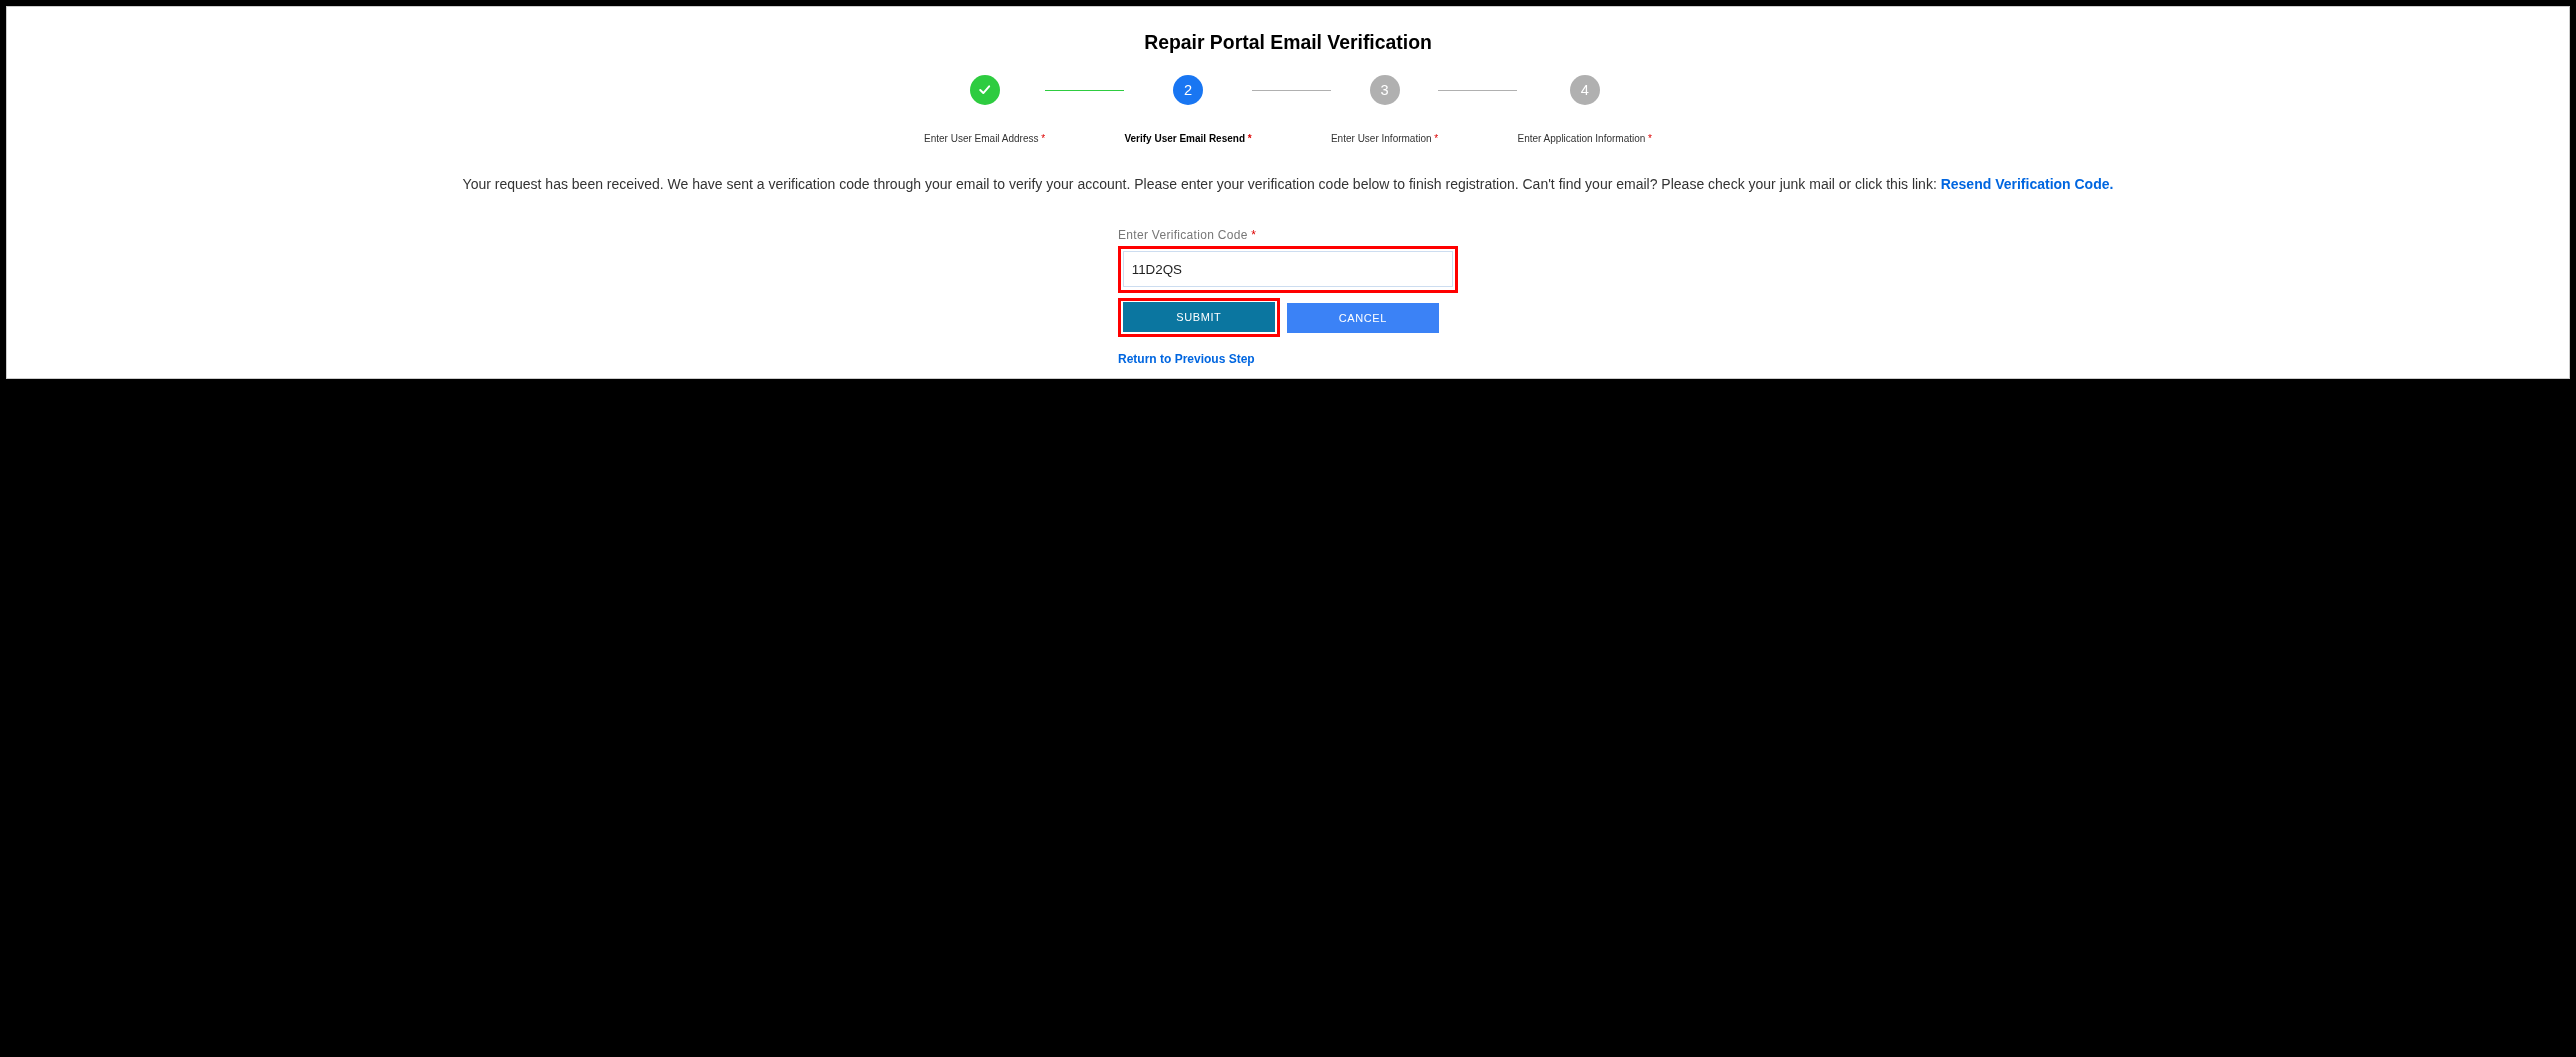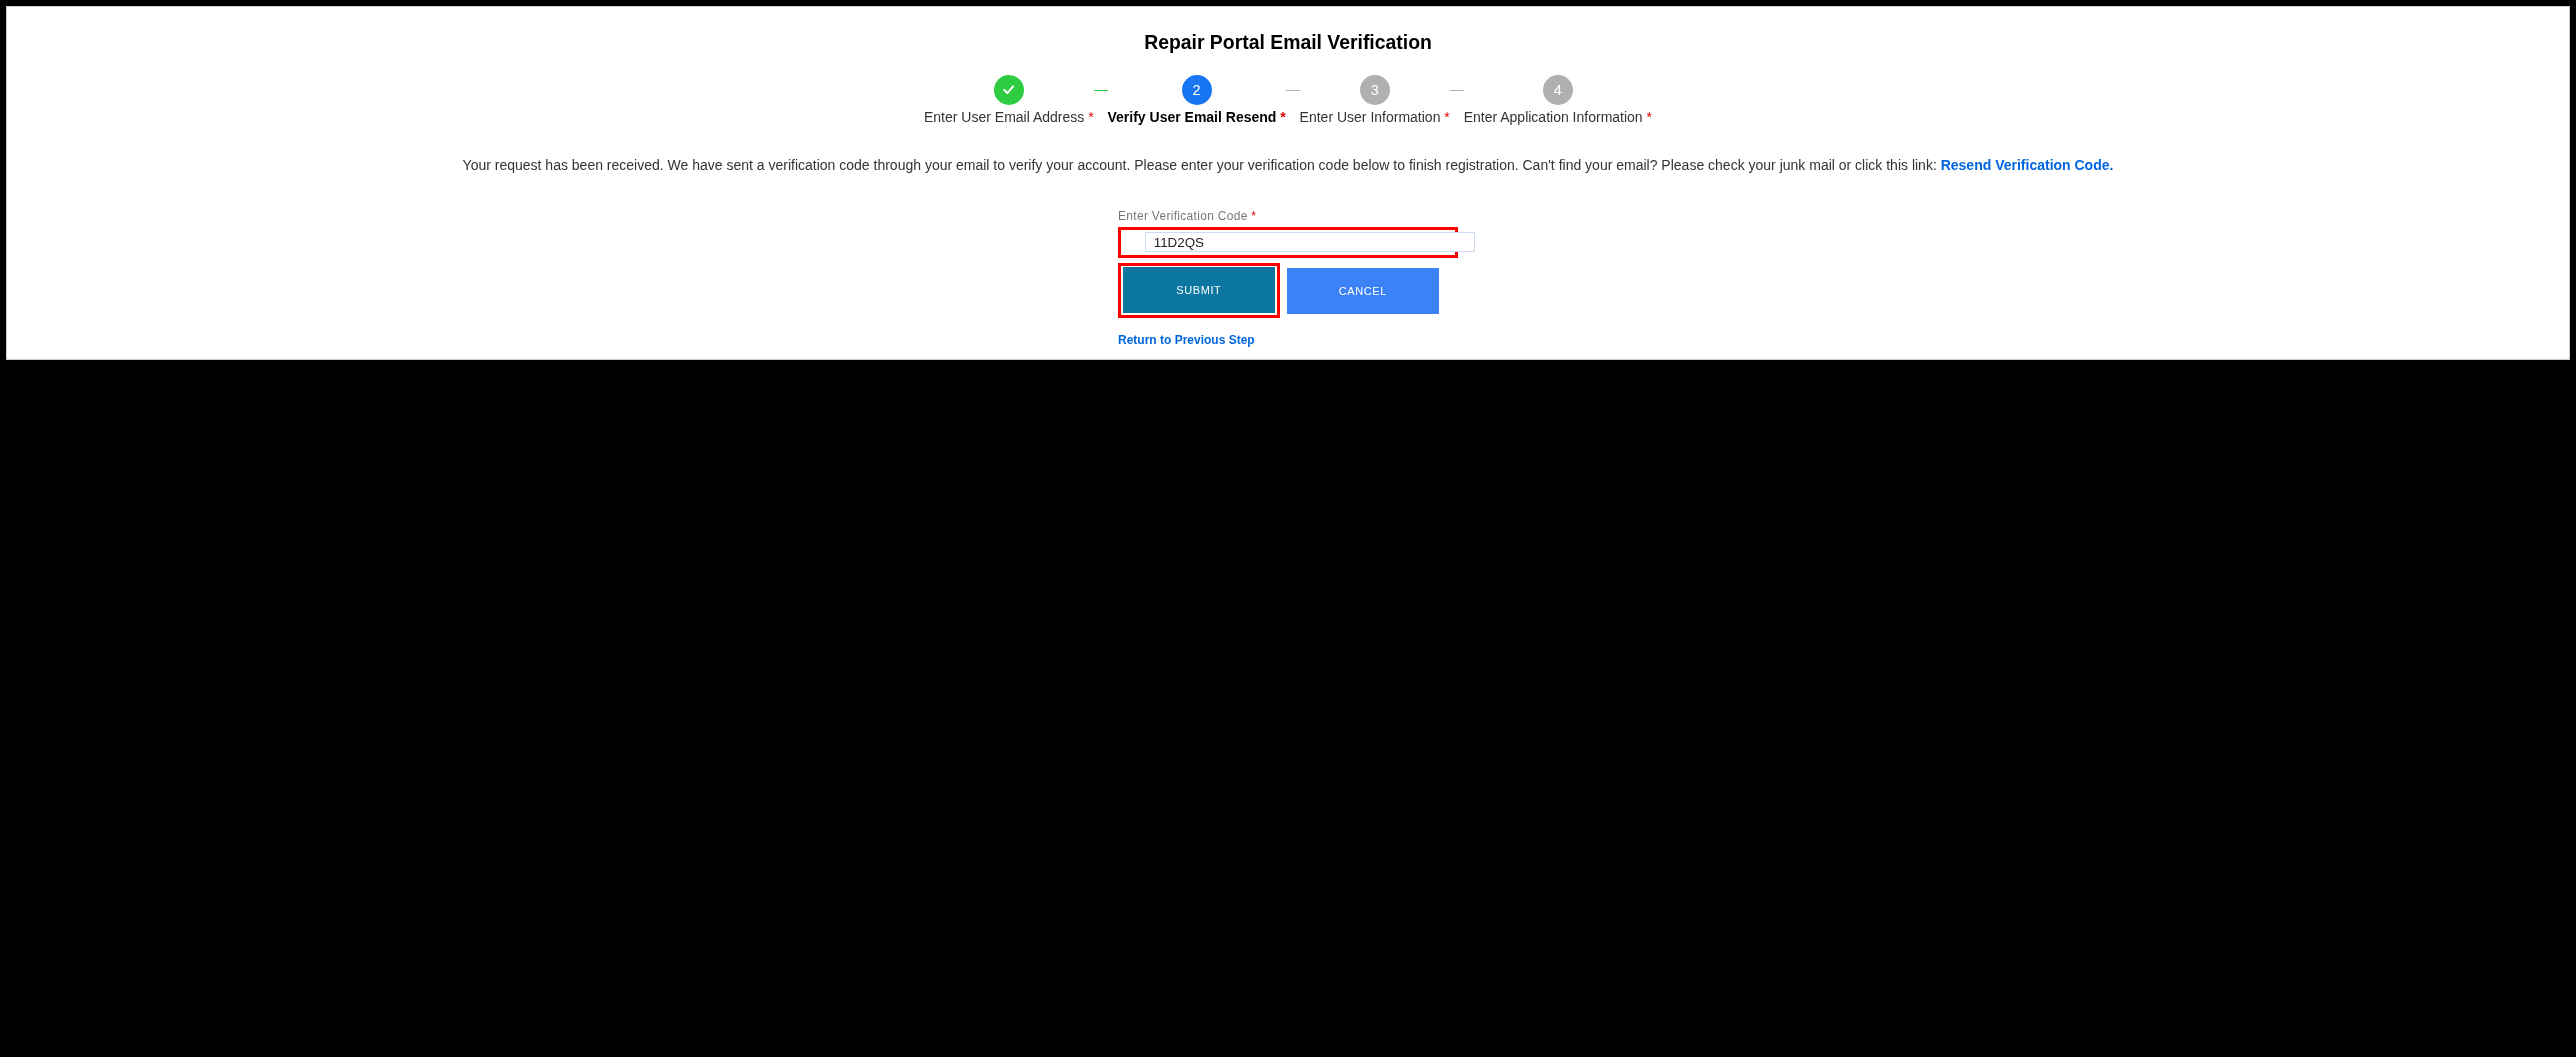--- a/index.html
+++ b/index.html
@@ -50,22 +50,22 @@
     font-weight: normal;
   }
   .circle.done { background: #2ecc40; }
   .circle.active { background: #1976f2; }
   .circle.pending { background: #b0b0b0; }
   .checkmark {
     width: 13.4px;
     height: 13.4px;
   }
   .step-label {
-    margin-top: 4px;
-    font-size: 14px;
+    margin-top: 28px;
+    font-size: 10px;
     color: #333;
     white-space: nowrap;
   }
   .step-label.active-label {
     font-weight: bold;
     color: #000;
   }
   .req { color: #d00; }
   .connector {
     flex: 1 1 auto;
@@ -99,41 +99,40 @@
     display: block;
     letter-spacing: 0.3px;
   }
   .input-highlight {
     border: 3px solid #f00;
     padding: 2.4px;
     margin-bottom: 4.9px;
   }
   .text-input {
     width: 100%;
-    height: 20px;
+    height: 36px;
     border: 1.8px solid #cdddf0;
     background: #fff;
     font-size: 13.4px;
     padding: 0 7.3px;
     color: #222;
     outline: none;
-    margin-left: 22px;
   }
   .button-row {
     display: flex;
     gap: 7.3px;
     align-items: flex-start;
   }
   .btn-highlight {
     border: 3px solid #f00;
     padding: 1.8px;
     display: inline-block;
   }
   .btn {
-    height: 46px;
+    height: 30px;
     width: 152px;
     border: none;
     color: #fff;
     font-size: 11px;
     letter-spacing: 0.6px;
     cursor: pointer;
     display: flex;
     align-items: center;
     justify-content: center;
   }

